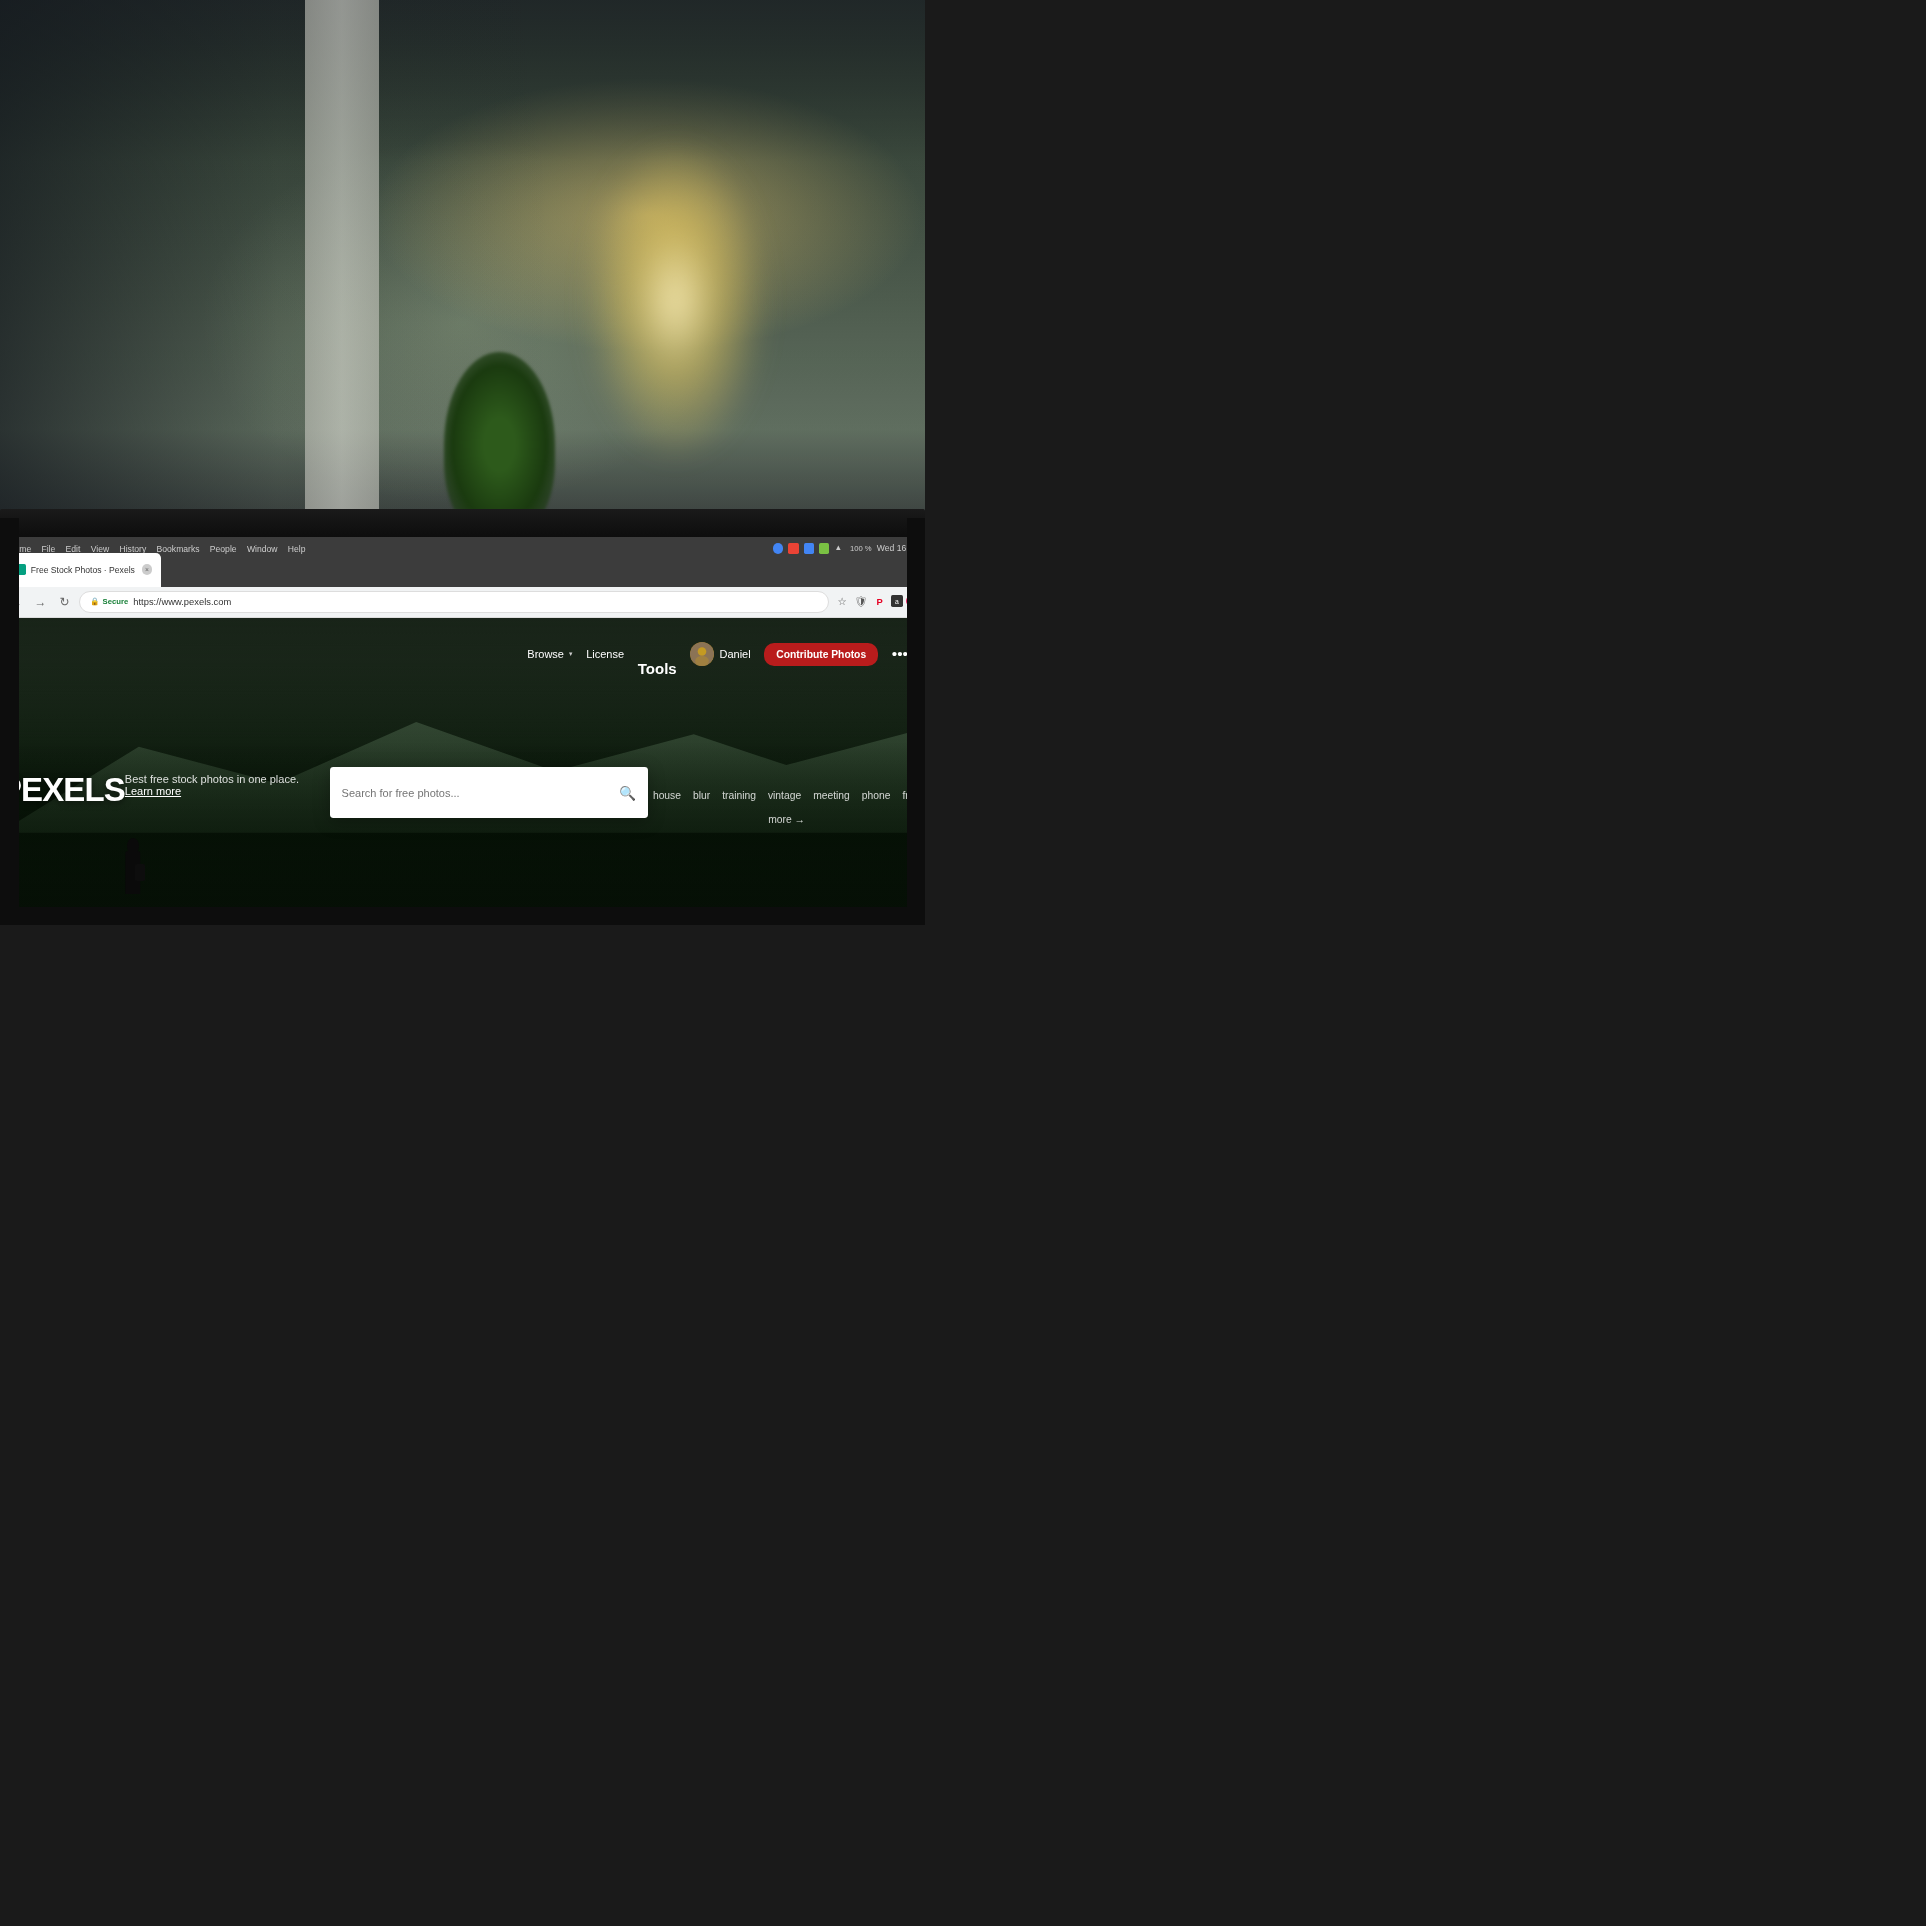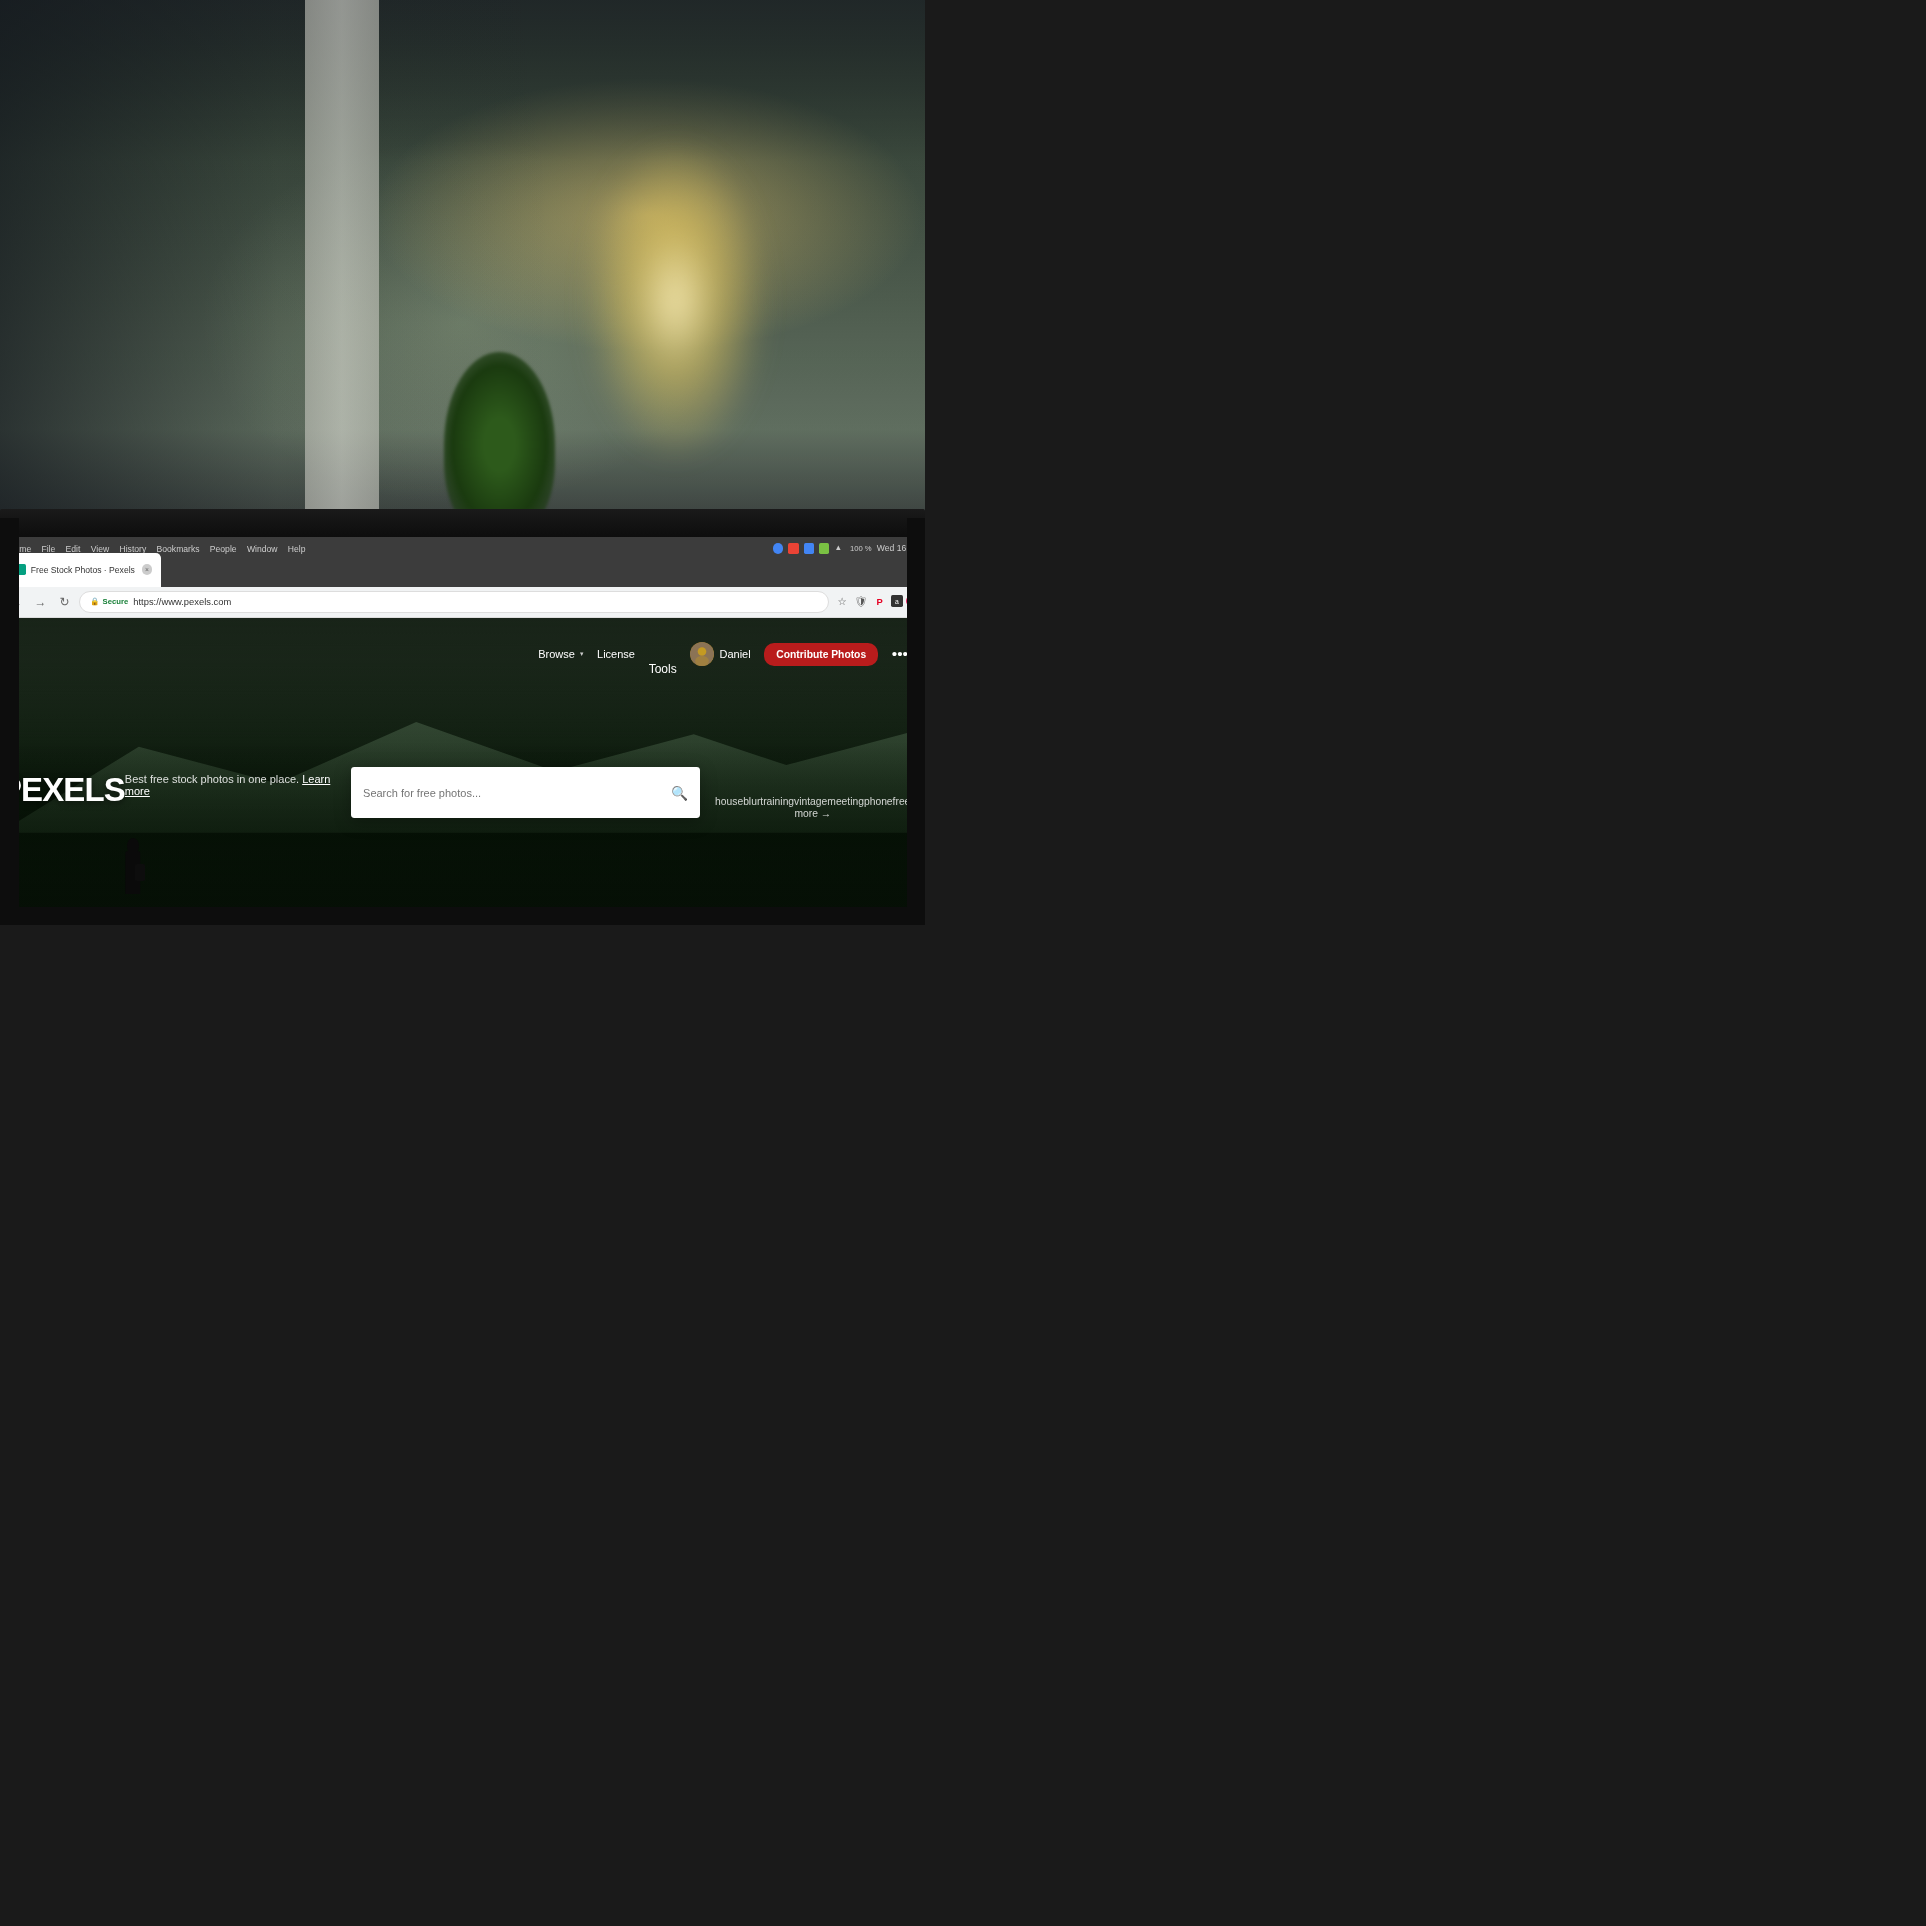--- a/index.html
+++ b/index.html
@@ -361,22 +361,22 @@
 
     .license-btn {
       color: #fff;
       font-size: 11px;
       font-weight: 400;
       cursor: pointer;
     }
 
     .tools-btn {
       color: #fff;
-      font-size: 12px;
-      font-weight: 400;
+      font-size: 15px;
+      font-weight: 700;
       cursor: pointer;
       margin-top: 29px;
     }
 
     .user-avatar {
       width: 24px;
       height: 24px;
       border-radius: 50%;
       background: linear-gradient(135deg, #8b6914, #c49a22);
       display: flex;
@@ -466,20 +466,21 @@
     }
 
     .search-icon-btn {
       color: #666;
       font-size: 13.7px;
       cursor: pointer;
     }
 
     .search-suggestions {
       display: flex;
+      gap: 12px;
       margin-top: 28px;
       flex-wrap: wrap;
       justify-content: center;
     }
 
     .suggestion-tag {
       color: rgba(255,255,255,0.8);
       font-size: 10.3px;
       cursor: pointer;
       text-decoration: none;

